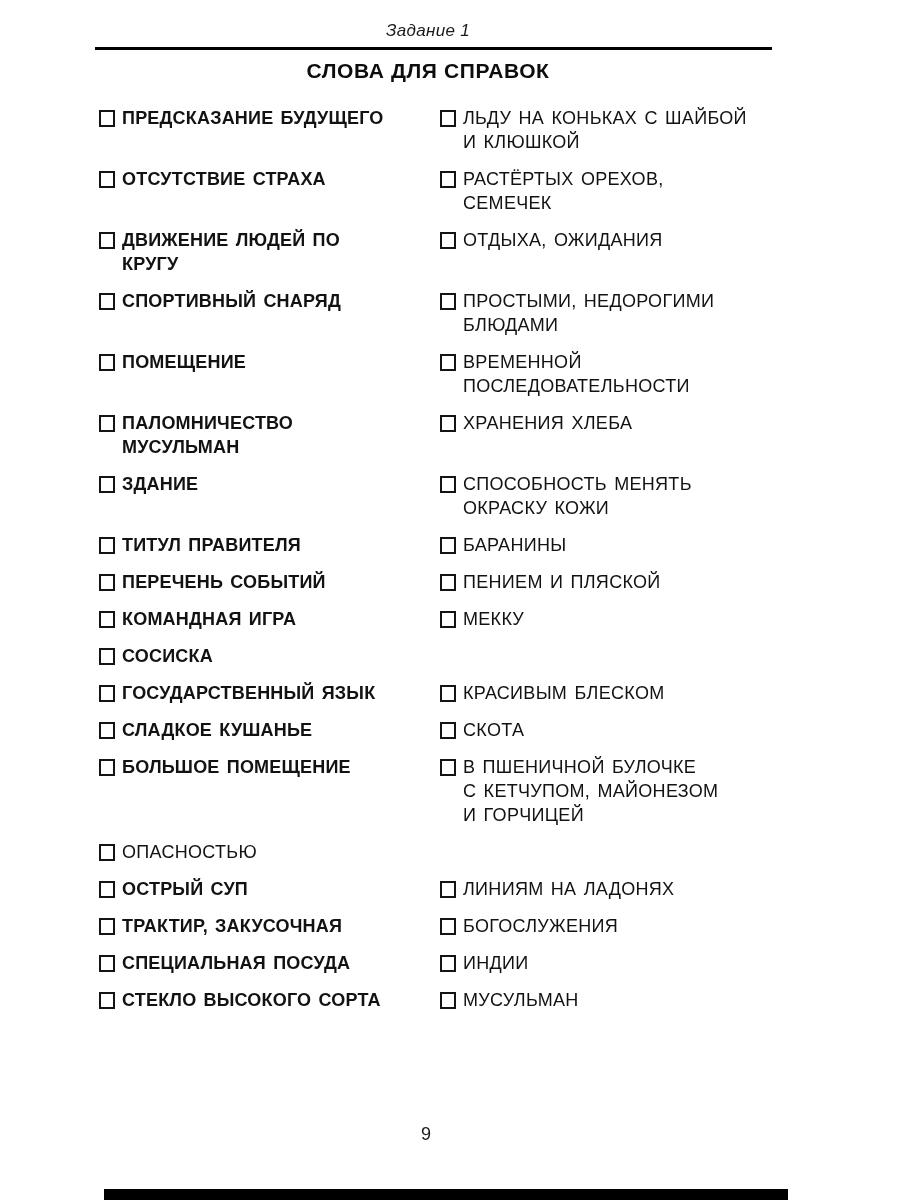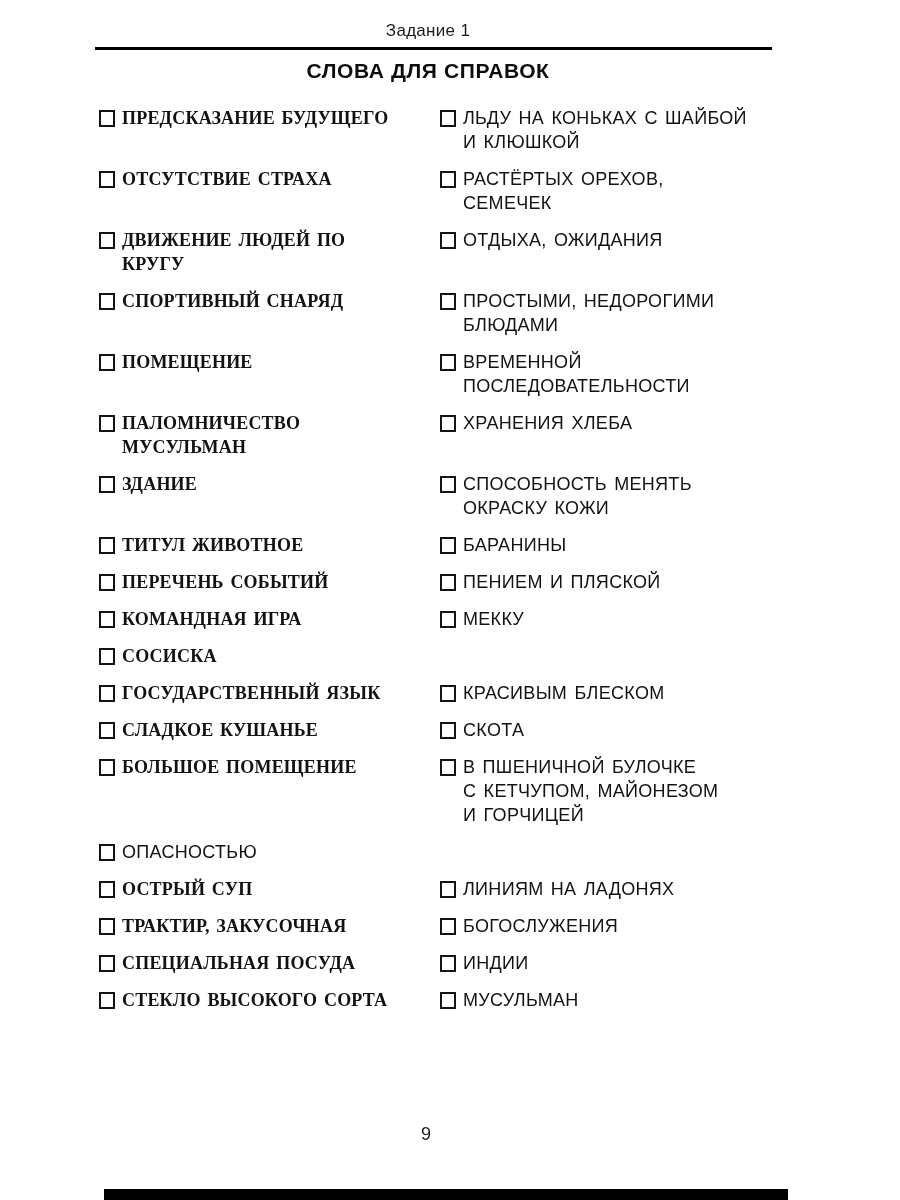--- a/index.html
+++ b/index.html
@@ -6,38 +6,38 @@
   html,body { width:900px; height:1200px; }
   body {
     position:relative;
     background:#ffffff;
     font-family:"Liberation Sans", sans-serif;
     color:#121212;
     overflow:hidden;
   }
   .running-header {
     position:absolute; top:21px; left:0; width:856px;
-    text-align:center; font-size:17px;
+    text-align:center; font-style:italic; font-size:17px;
     letter-spacing:0.3px; color:#1a1a1a;
   }
   .rule {
     position:absolute; top:47px; left:95px; width:677px; height:3px;
     background:#000;
   }
   .page-title {
     position:absolute; top:59px; left:0; width:856px;
     text-align:center; font-weight:bold;
     font-size:21px; letter-spacing:0.6px; color:#0d0d0d;
   }
   .list {
     position:absolute; top:106px; left:99px; width:706px;
   }
   .row { display:flex; margin-bottom:13px; }
   .cell { display:flex; align-items:flex-start; }
-  .cell-left  { width:341px; flex:none;font-family:Liberation Serif, serif; }
+  .cell-left  { width:341px; flex:none; }
   .cell-right { flex:1; }
   .checkbox {
     flex:none; width:16px; height:17px;
     border:2px solid #141414; background:#fff;
     margin:4px 7px 0 0;
   }
   .label {
     font-size:18px; line-height:24px;
     white-space:pre-line; letter-spacing:0.3px; word-spacing:2px;
   }
@@ -142,21 +142,21 @@
       <span class="checkbox"></span>
       <span class="label">СПОСОБНОСТЬ МЕНЯТЬ
 ОКРАСКУ КОЖИ</span>
     </div>
   </div>
 
 
   <div class="row">
     <div class="cell cell-left">
       <span class="checkbox"></span>
-      <span class="label">ТИТУЛ ЖИВОТНОЕ</span>
+      <span class="label">ТИТУЛ ПРАВИТЕЛЯ</span>
     </div>
     <div class="cell cell-right">
       <span class="checkbox"></span>
       <span class="label">БАРАНИНЫ</span>
     </div>
   </div>
 
   <div class="row">
     <div class="cell cell-left">
       <span class="checkbox"></span>

